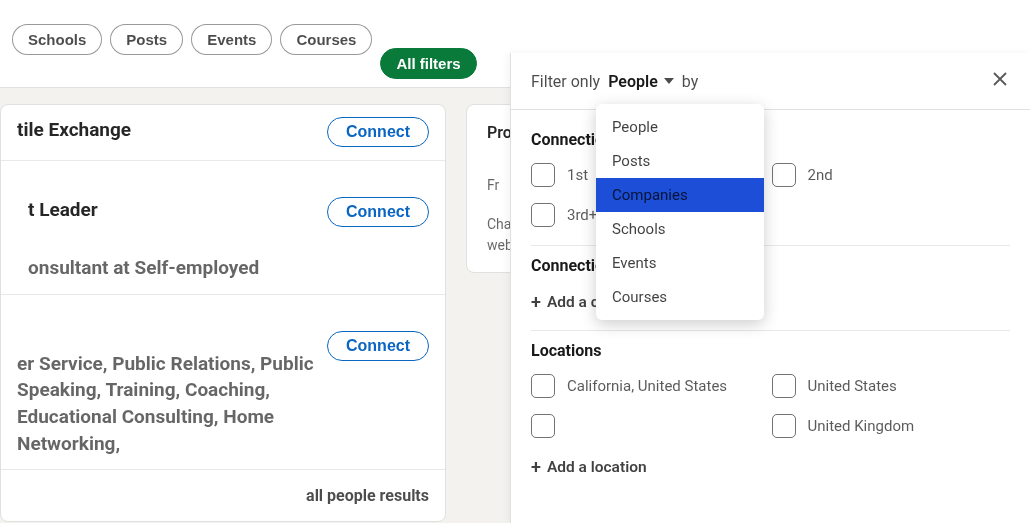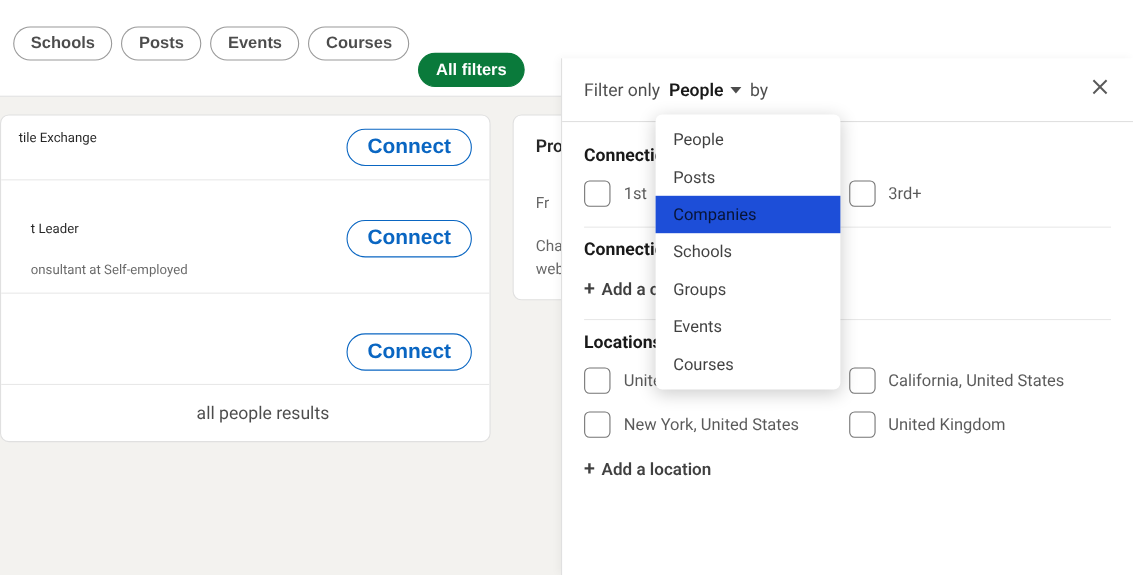--- a/index.html
+++ b/index.html
@@ -52,39 +52,39 @@
     }
     .result-row {
       padding: 12px 16px;
       border-bottom: 1px solid #e8e8e8;
       display: flex;
       align-items: flex-start;
       justify-content: space-between;
       gap: 12px;
     }
     .result-row:last-child { border-bottom: none; }
-    .result-info { flex: 1; font-size: 12px; color: rgba(0,0,0,0.6); line-height: 1.4; }
+    .result-info { flex: 1; font-size: 19px; color: rgba(0,0,0,0.6); line-height: 1.4; font-weight: bold; }
     .result-title { color: rgba(0,0,0,0.85); margin-bottom: 4px; }
     .connect-btn {
       border: 1px solid #0a66c2;
       color: #0a66c2;
       background: #fff;
       border-radius: 18px;
       padding: 5px 18px;
-      font-size: 19px;
+      font-size: 16px;
       font-weight: 600;
       cursor: pointer;
       flex-shrink: 0;
     }
     .see-all {
       padding: 16px;
       font-size: 16px;
-      font-weight: 400;
-      color: rgba(0,0,0,0.7);
-      text-align: center;
+      font-weight: 700;
+      color: rgba(0,0,0,0.7);
+      text-align: right;
       margin-left: 32px;
     }
     .promo {
       width: 552px;
       background: #fff;
       border: 1px solid #e0e0e0;
       border-radius: 8px;
       padding: 16px 20px;
       font-size: 14px;
       color: rgba(0,0,0,0.6);
@@ -192,26 +192,27 @@
   <div class="results">
     <div class="result-row">
       <div class="result-info">
         <div class="result-title">tile Exchange</div>
       </div>
       <button class="connect-btn">Connect</button>
     </div>
     <div class="result-row" style="padding-top:36px;padding-left:27px;">
       <div class="result-info">
         <div class="result-title">t Leader</div>
-        <div style="margin-top:20px;">onsultant at Self-employed</div>
+        <div style="margin-top:32px;">onsultant at Self-employed</div>
       </div>
       <button class="connect-btn">Connect</button>
     </div>
     <div class="result-row" style="padding-top:36px;">
       <div class="result-info">
+        <div style="margin-top:20px;">er Service, Public Relations, Public Speaking, Training, Coaching, Educational Consulting, Home Networking,</div>
       </div>
       <button class="connect-btn">Connect</button>
     </div>
     <div class="see-all">all people results</div>
   </div>
 
   <div class="promo">
     <div class="ptitle">Pro</div>
     <div style="margin-bottom:18px;">Fr</div>
     <div>Chan</div>
@@ -236,60 +237,62 @@
   <div class="fp-body">
     <div class="section">
       <h3>Connections</h3>
       <div class="options-grid">
         <div class="chk-row">
             <span class="chk-box"></span>
             <span>1st</span>
           </div>
         <div class="chk-row">
             <span class="chk-box"></span>
+            <span>2nd</span>
+          </div>
+        <div class="chk-row">
+            <span class="chk-box"></span>
             <span>3rd+</span>
           </div>
       </div>
     </div>
     <div class="section">
       <h3>Connections of</h3>
       <span class="add-link">
         <span class="plus">+</span>
         <span>Add a connection</span>
       </span>
     </div>
     <div class="section">
       <h3>Locations</h3>
       <div class="options-grid">
         <div class="chk-row">
             <span class="chk-box"></span>
+            <span>California, United States</span>
+          </div>
+        <div class="chk-row">
+            <span class="chk-box"></span>
             <span>United States</span>
           </div>
         <div class="chk-row">
             <span class="chk-box"></span>
-            <span>California, United States</span>
-          </div>
-        <div class="chk-row">
-            <span class="chk-box"></span>
-            <span>New York, United States</span>
           </div>
         <div class="chk-row">
             <span class="chk-box"></span>
             <span>United Kingdom</span>
           </div>
         <span class="add-link">
           <span class="plus">+</span>
           <span>Add a location</span>
         </span>
       </div>
     </div>
   </div>
 </div>
 
 <div class="dropdown">
   <div class="dropdown-item">People</div>
   <div class="dropdown-item">Posts</div>
   <div class="dropdown-item highlight">Companies</div>
   <div class="dropdown-item">Schools</div>
-  <div class="dropdown-item">Groups</div>
   <div class="dropdown-item">Events</div>
   <div class="dropdown-item">Courses</div>
 </div>
 
 </body></html>

